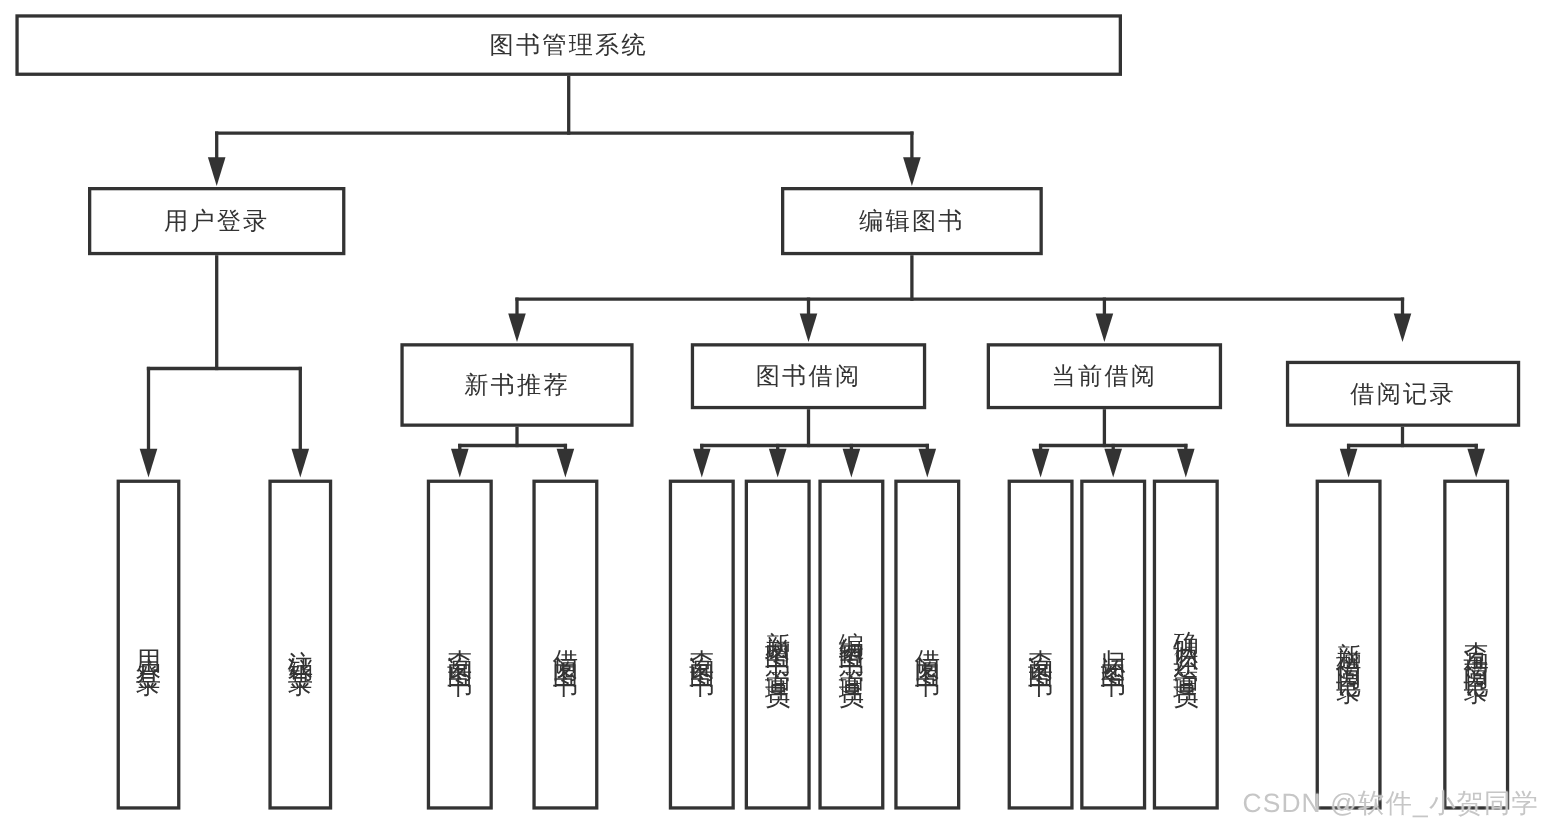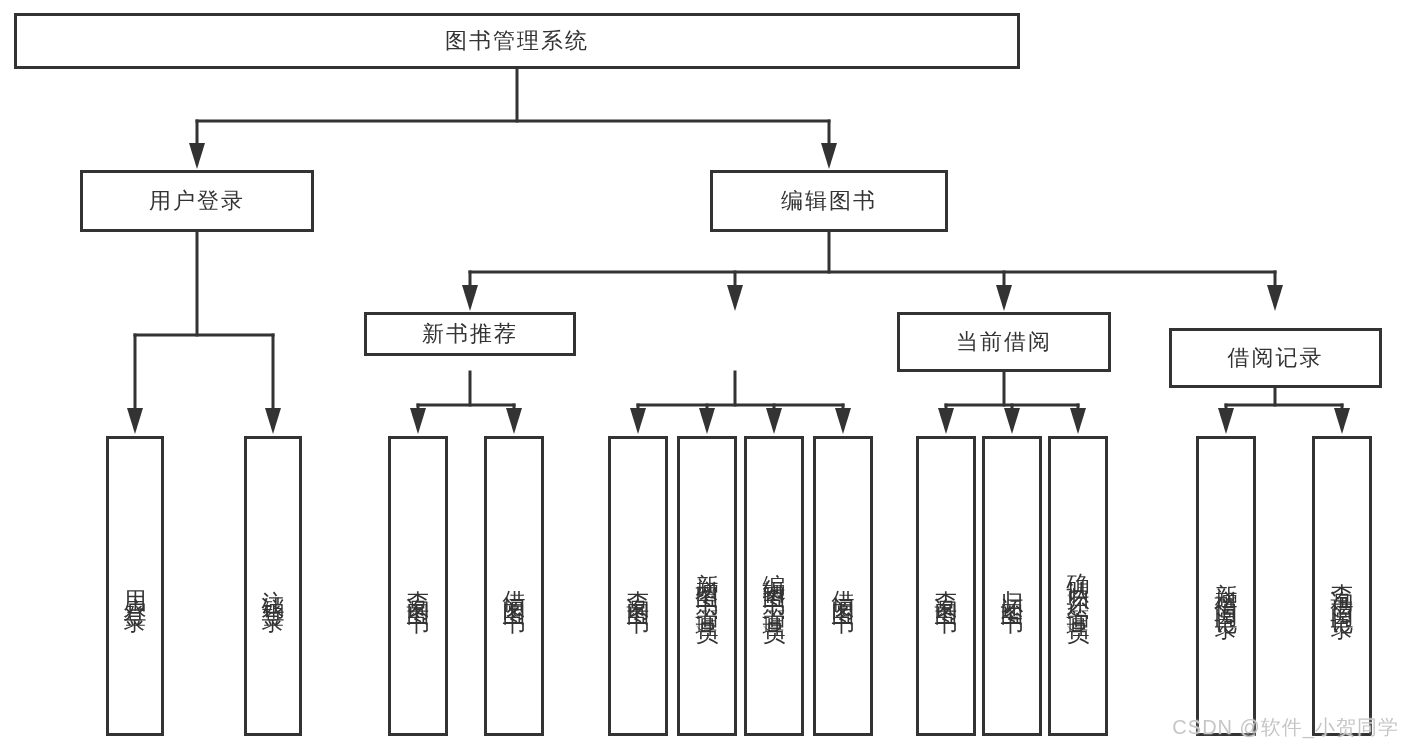--- a/index.html
+++ b/index.html
@@ -54,21 +54,21 @@
     height: 300px;
     writing-mode: vertical-rl;
     font-size: 23px;
     letter-spacing: 7px;
     line-height: 1;
   }
   .watermark {
     position: absolute;
     right: 6px;
     top: 714px;
-    font-size: 20px;
+    font-size: 24px;
     color: #c6c6c6;
     letter-spacing: 1px;
     white-space: nowrap;
     z-index: 5;
     text-shadow: 0 0 2px #ffffff;
   }
 </style>
 </head>
 <body>
 
@@ -148,21 +148,22 @@
       <polygon points="1218,408 1234,408 1226,434"></polygon>
       <polygon points="1334,408 1350,408 1342,434"></polygon>
     </g>
   </svg>
 
   <div class="box h-node root-node">图书管理系统</div>
 
   <div class="box h-node" style="left:80px;top:170px;width:234px;height:62px">用户登录</div>
   <div class="box h-node" style="left:710px;top:170px;width:238px;height:62px">编辑图书</div>
 
-  <div class="box h-node" style="left:364px;top:312px;width:212px;height:44px">新书推荐</div>
+  <div class="box h-node" style="left:364px;top:312px;width:212px;height:76px">新书推荐</div>
+  <div class="box h-node" style="left:628px;top:312px;width:214px;height:60px">图书借阅</div>
   <div class="box h-node" style="left:897px;top:312px;width:214px;height:60px">当前借阅</div>
   <div class="box h-node" style="left:1169px;top:328px;width:213px;height:60px">借阅记录</div>
 
   <div class="box leaf" style="left:106px;width:58px">用户登录</div>
   <div class="box leaf" style="left:244px;width:58px">注销登录</div>
 
   <div class="box leaf" style="left:388px;width:60px">查询图书</div>
   <div class="box leaf" style="left:484px;width:60px">借阅图书</div>
 
   <div class="box leaf" style="left:608px;width:60px">查询图书</div>

